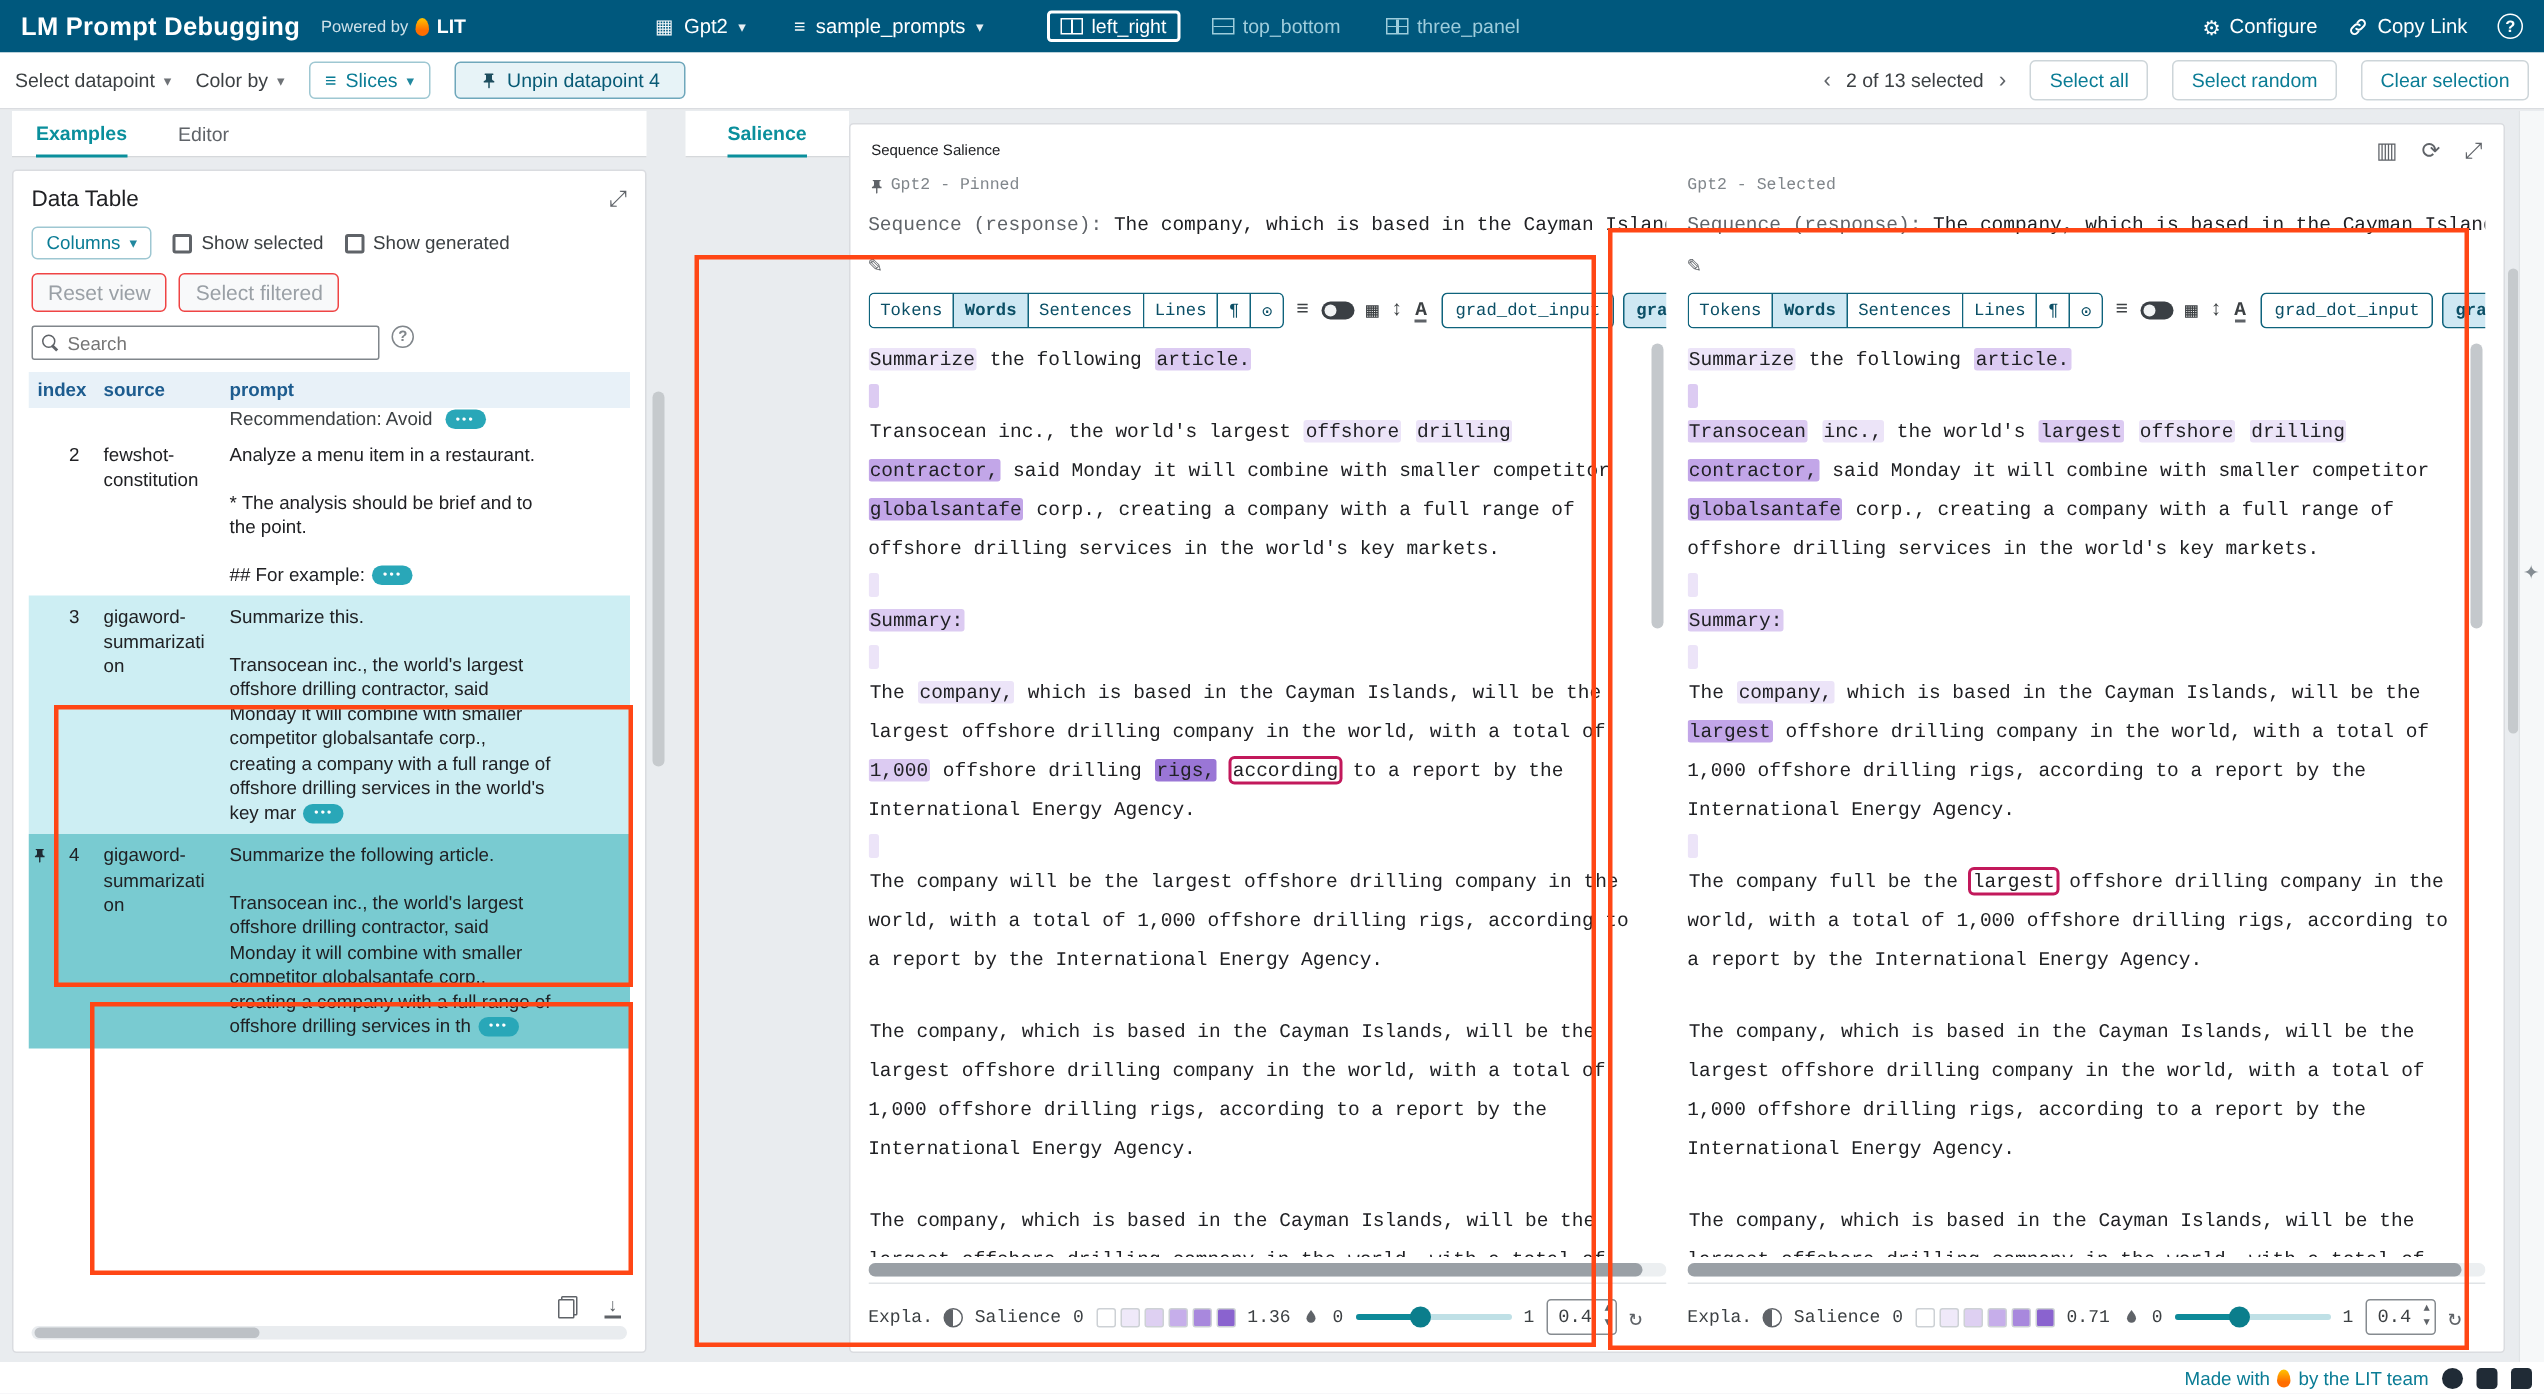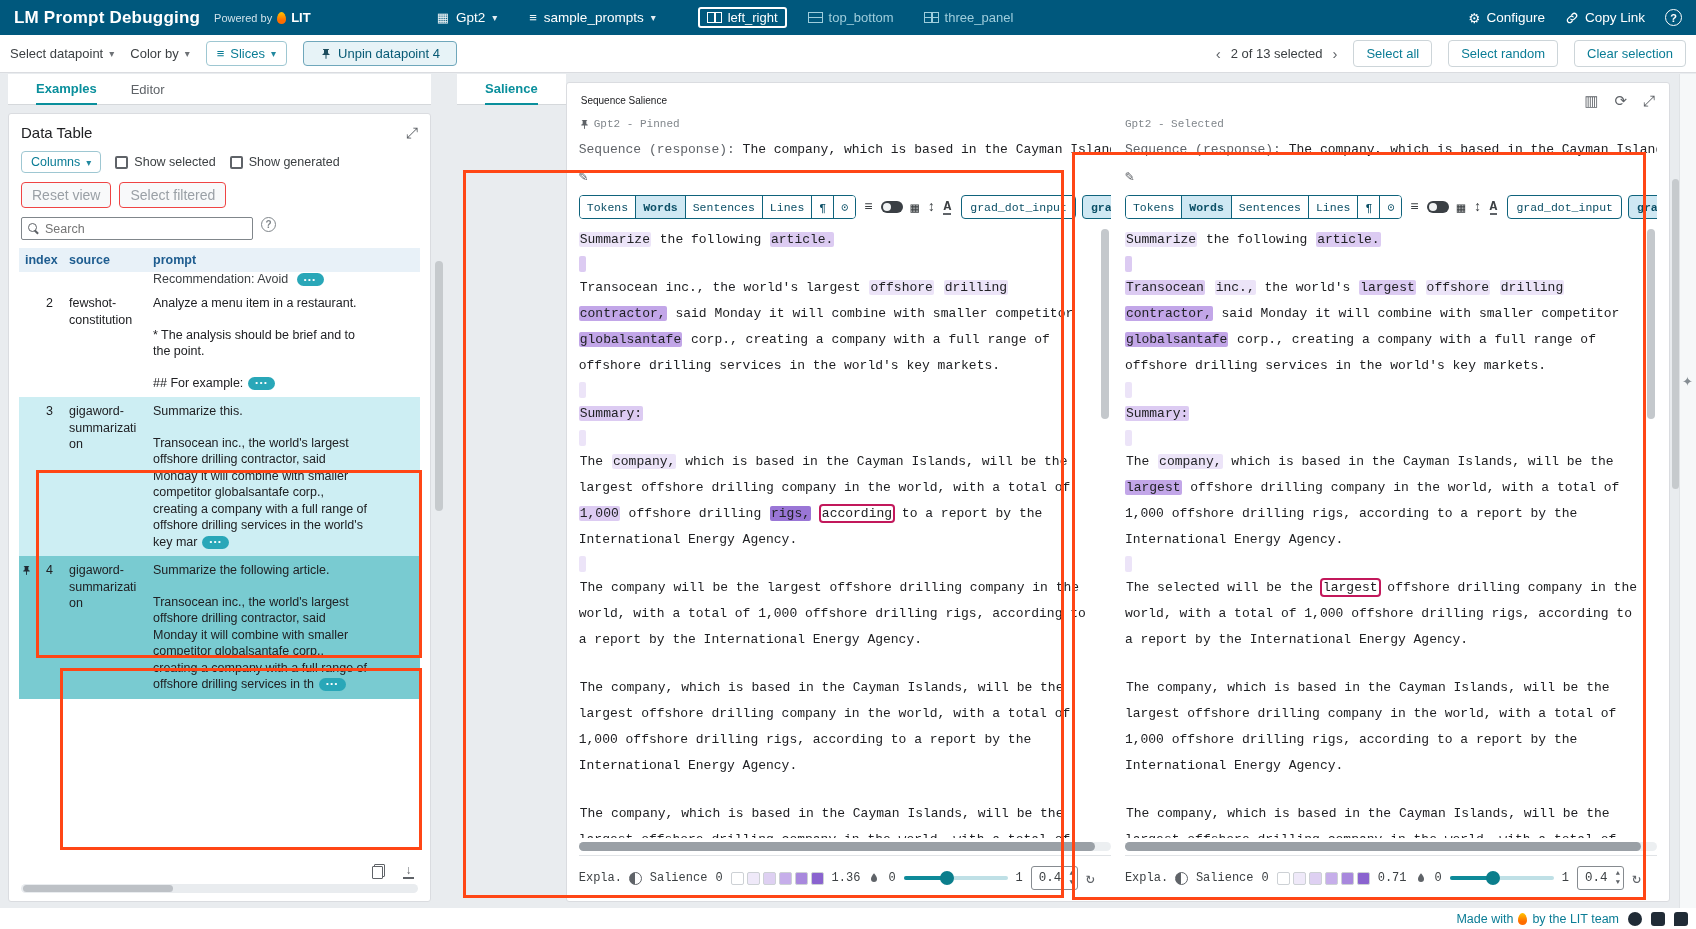--- a/index.html
+++ b/index.html
@@ -34,21 +34,21 @@
 .dd .caret{color:#5f6368;}
 .btn-outline-teal{display:flex;align-items:center;gap:6px;font-size:13px;color:var(--btn-teal,#0a7c95);border:1px solid #9ec7d2;border-radius:4px;padding:4px 10px;background:#fff;cursor:pointer;white-space:nowrap;}
 .btn-unpin{background:#e7f3f7;border:1px solid #6fa7bb;color:#085a75;font-weight:500;padding:4px 16px;}
 .pager{margin-left:auto;display:flex;align-items:center;gap:10px;font-size:13px;color:#3c4043;white-space:nowrap;}
 .chev{color:#5f6368;font-size:15px;cursor:pointer;}
 .btn-plain{font-size:13px;color:var(--btn-teal,#0a7c95);border:1px solid #cdd5d9;border-radius:4px;background:#fff;padding:5px 12px;cursor:pointer;white-space:nowrap;}
 
 
 .content{position:absolute;top:74px;bottom:21px;left:0;right:0;display:flex;}
 .left-region{width:447px;position:relative;display:flex;flex-direction:column;padding:0 16px 6px 8px;}
-.region-tabs{height:31px;display:flex;align-items:flex-end;gap:34px;border-bottom:1px solid #d5d8db;padding:0 28px;background:#fff;}
+.region-tabs{height:31px;display:flex;align-items:flex-end;gap:34px;border-bottom:1px solid #d5d8db;padding:0 16px;background:#fff;}
 .rtab{font-size:13px;color:#5f6368;padding-bottom:7px;cursor:pointer;}
 .rtab.active{color:var(--accent,#0a8f9c);font-weight:600;border-bottom:2px solid var(--accent,#0a8f9c);margin-bottom:-1px;}
 .card{background:#fff;border:1px solid #dadce0;border-radius:3px;}
 
 
 .dt-card{flex:1;margin-top:8px;display:flex;flex-direction:column;overflow:hidden;padding:8px 10px 6px;}
 .dt-header{display:flex;align-items:center;justify-content:space-between;font-size:15px;font-weight:500;padding:2px 2px 8px;}
 .icon-btn{color:#5f6368;cursor:pointer;font-size:15px;line-height:1;}
 .dt-controls{display:flex;align-items:center;gap:14px;padding:2px 2px 9px;}
 .btn-columns{display:flex;align-items:center;gap:6px;font-size:12.5px;color:var(--btn-teal,#0a7c95);border:1px solid #9ec7d2;border-radius:4px;padding:3px 9px;background:#fff;cursor:pointer;}
@@ -489,21 +489,21 @@
                 <span class="nlblock lv1"></span>
               </div>
               <div class="para"><span class="tok lv2">Summary:</span></div>
               <div class="nlrow">
                 <span class="nlblock lv1"></span>
               </div>
               <div class="para"><span class="tok">The </span><span class="tok lv1">company,</span><span class="tok"> which is based in the Cayman Islands, will be the </span><span class="tok lv3">largest</span><span class="tok"> offshore drilling company in the world, with a total of 1,000 offshore drilling rigs, according to a report by the International Energy Agency.</span></div>
               <div class="nlrow">
                 <span class="nlblock lv1"></span>
               </div>
-              <div class="para"><span class="tok">The selected will be the </span><span class="tok tokbox">largest</span><span class="tok"> offshore drilling company in the world, with a total of 1,000 offshore drilling rigs, according to a report by the International Energy Agency.</span></div>
+              <div class="para"><span class="tok">The company full be the </span><span class="tok tokbox">largest</span><span class="tok"> offshore drilling company in the world, with a total of 1,000 offshore drilling rigs, according to a report by the International Energy Agency.</span></div>
               <div class="nlrow"></div>
               <div class="para"><span class="tok">The company, which is based in the Cayman Islands, will be the largest offshore drilling company in the world, with a total of 1,000 offshore drilling rigs, according to a report by the International Energy Agency.</span></div>
               <div class="nlrow"></div>
               <div class="para"><span class="tok">The company, which is based in the Cayman Islands, will be the largest offshore drilling company in the world, with a total of 1,000 offshore drilling rigs, according to a report by the International Energy</span></div>
               <div class="sal-vscroll"></div>
             </div>
             <div class="sal-hscroll">
               <div class="thumb"></div>
             </div>
             <div class="sal-footer">

